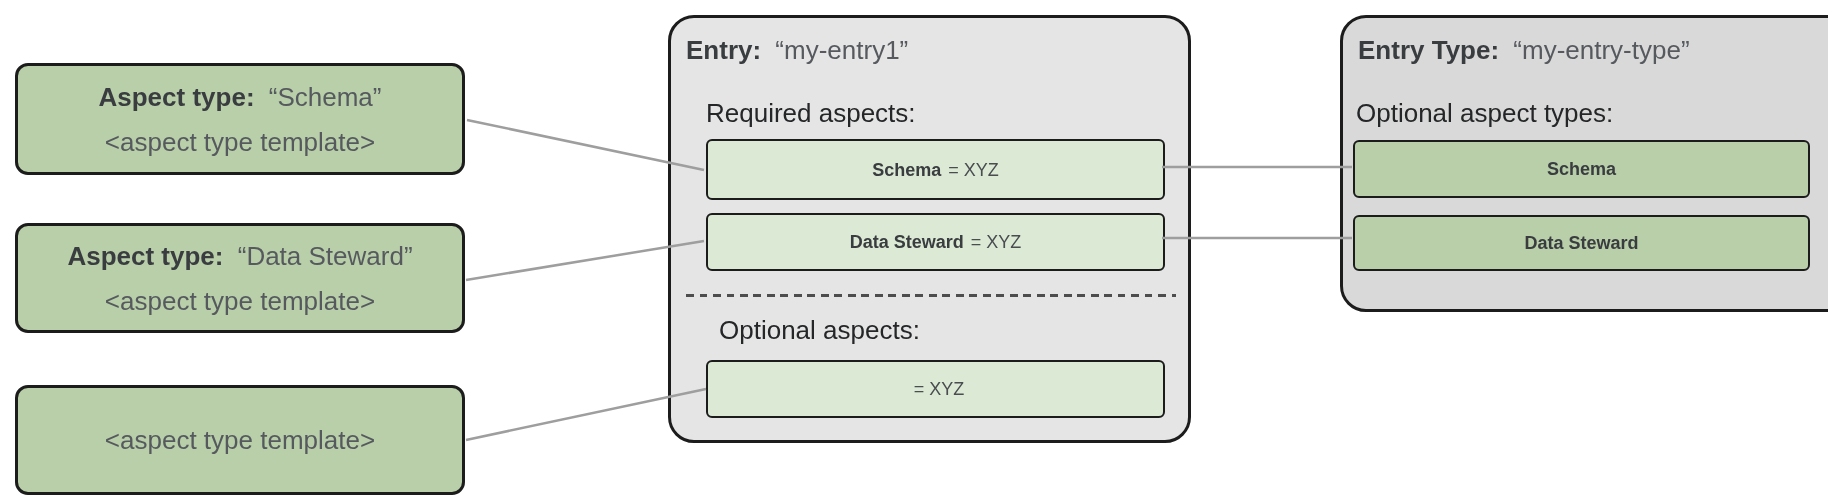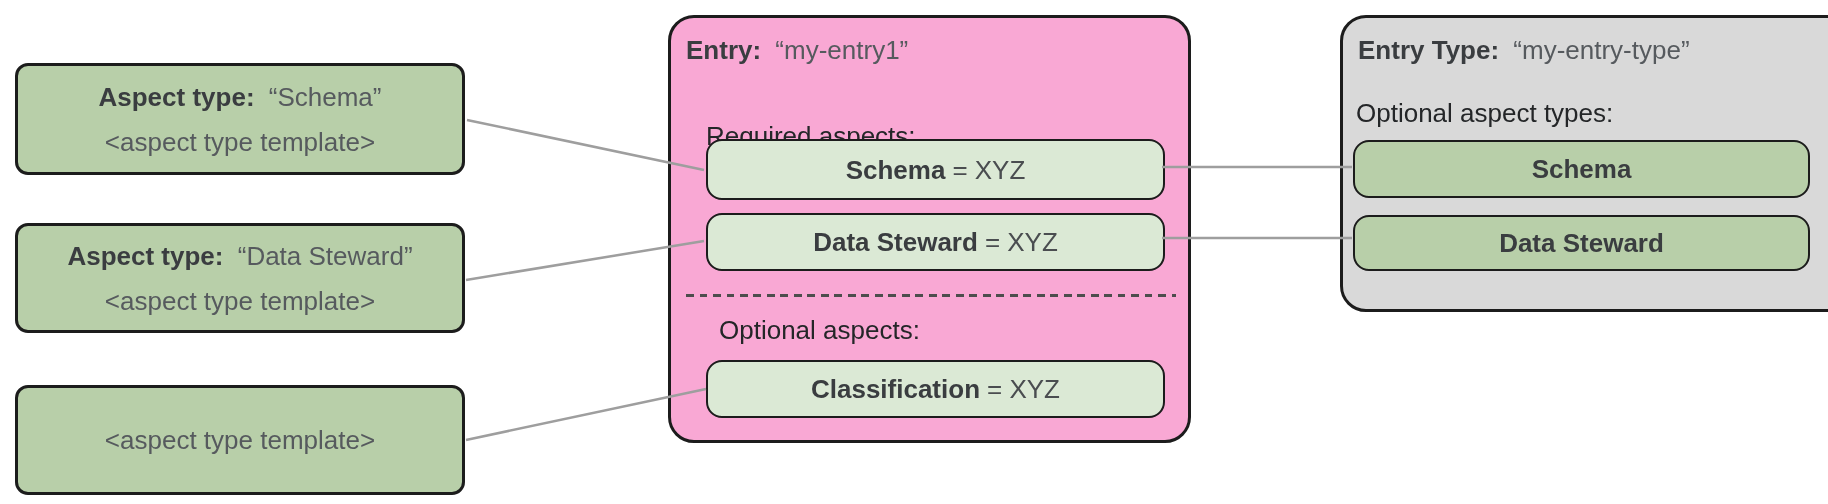--- a/index.html
+++ b/index.html
@@ -38,54 +38,54 @@
   .quoted-value { color: #565a5e; margin-left: 7px; }
   .template-line { font-size: 26px; line-height: 30px; color: #565a5e; }
 
   
   .card {
     position: absolute;
     border: 3px solid #1c1c1c;
     border-radius: 26px;
     z-index: 1;
   }
-  .entry-card      { left: 668px;  top: 15px; width: 523px; height: 428px; background: #f9a8d4; }
+  .entry-card      { left: 668px;  top: 15px; width: 523px; height: 428px; background: #e5e5e5; }
   .entry-type-card { left: 1340px; top: 15px; width: 547px; height: 297px; background: #d9d9d9; }
 
   .card-title {
     position: absolute;
     left: 15px;
     top: 17px;
     font-size: 26px;
     line-height: 30px;
     white-space: nowrap;
   }
   .t-label { font-weight: 700; color: #3a3d40; }
   .t-value { color: #565a5e; margin-left: 7px; }
 
   .section-heading {
     position: absolute;
     font-size: 26px;
     line-height: 30px;
     color: #242628;
     white-space: nowrap;
   }
-  .entry-card .heading-required { left: 35px; top: 80px; margin-top: 23px; }
+  .entry-card .heading-required { left: 35px; top: 80px; }
   .entry-card .heading-optional { left: 48px; top: 297px; }
   .entry-type-card .heading-required { left: 13px; top: 80px; }
 
   
   .chip {
     position: absolute;
     border: 2.5px solid #1c1c1c;
-    border-radius: 16px;
+    border-radius: 6px;
     display: flex;
     align-items: center;
     justify-content: center;
-    font-size: 26px;
+    font-size: 18px;
     line-height: 30px;
     white-space: nowrap;
   }
   .chip-light { background: #dbe9d5; }
   .chip-green { background: #b8cfa9; }
   .chip-name  { font-weight: 700; color: #3a3d40; }
   .chip-value { color: #4a4d50; margin-left: 7px; }
 
   .entry-card .chip-schema         { left: 35px; top: 121px; width: 459px; height: 61px; }
   .entry-card .chip-data-steward   { left: 35px; top: 195px; width: 459px; height: 58px; }
@@ -154,21 +154,20 @@
     <div class="chip chip-light chip-data-steward">
       <span class="chip-name">Data Steward</span>
       <span class="chip-value">= XYZ</span>
     </div>
 
     <div class="dashed-divider"></div>
 
     <div class="section-heading heading-optional">Optional aspects:</div>
 
     <div class="chip chip-light chip-classification">
-      <span class="chip-name">Classification</span>
       <span class="chip-value">= XYZ</span>
     </div>
   </div>
 
   <div class="card entry-type-card">
     <div class="card-title">
       <span class="t-label">Entry Type:</span>
       <span class="t-value">“my-entry-type”</span>
     </div>
 

